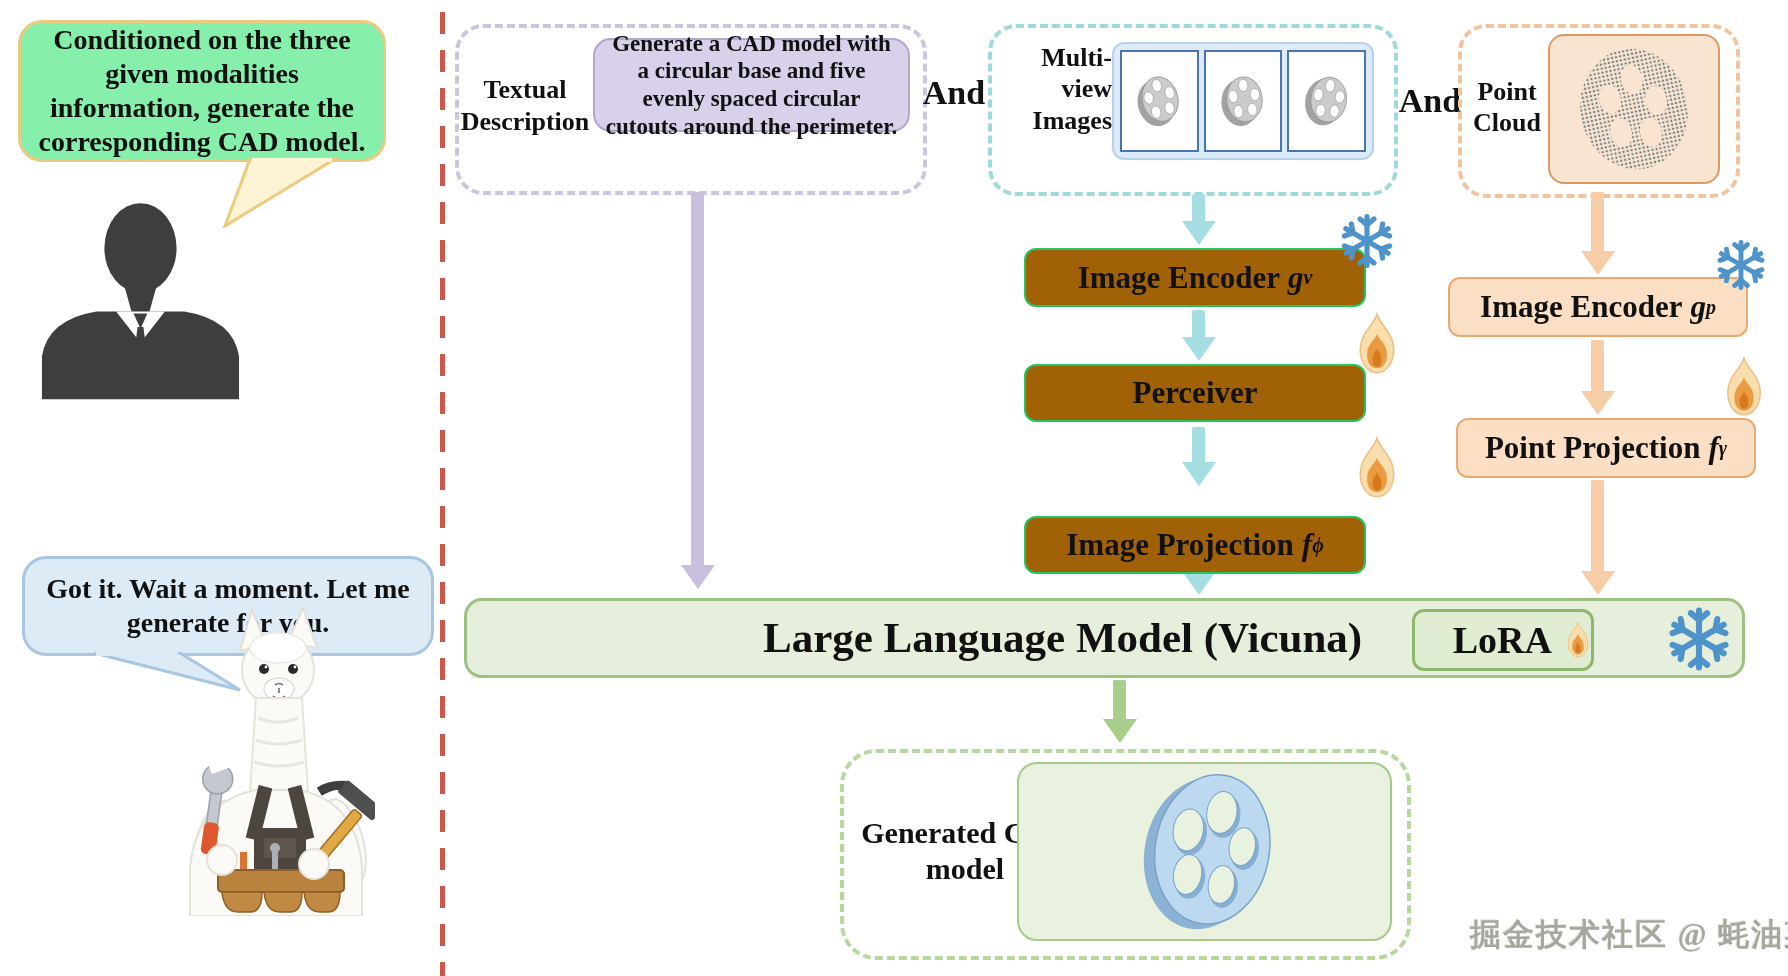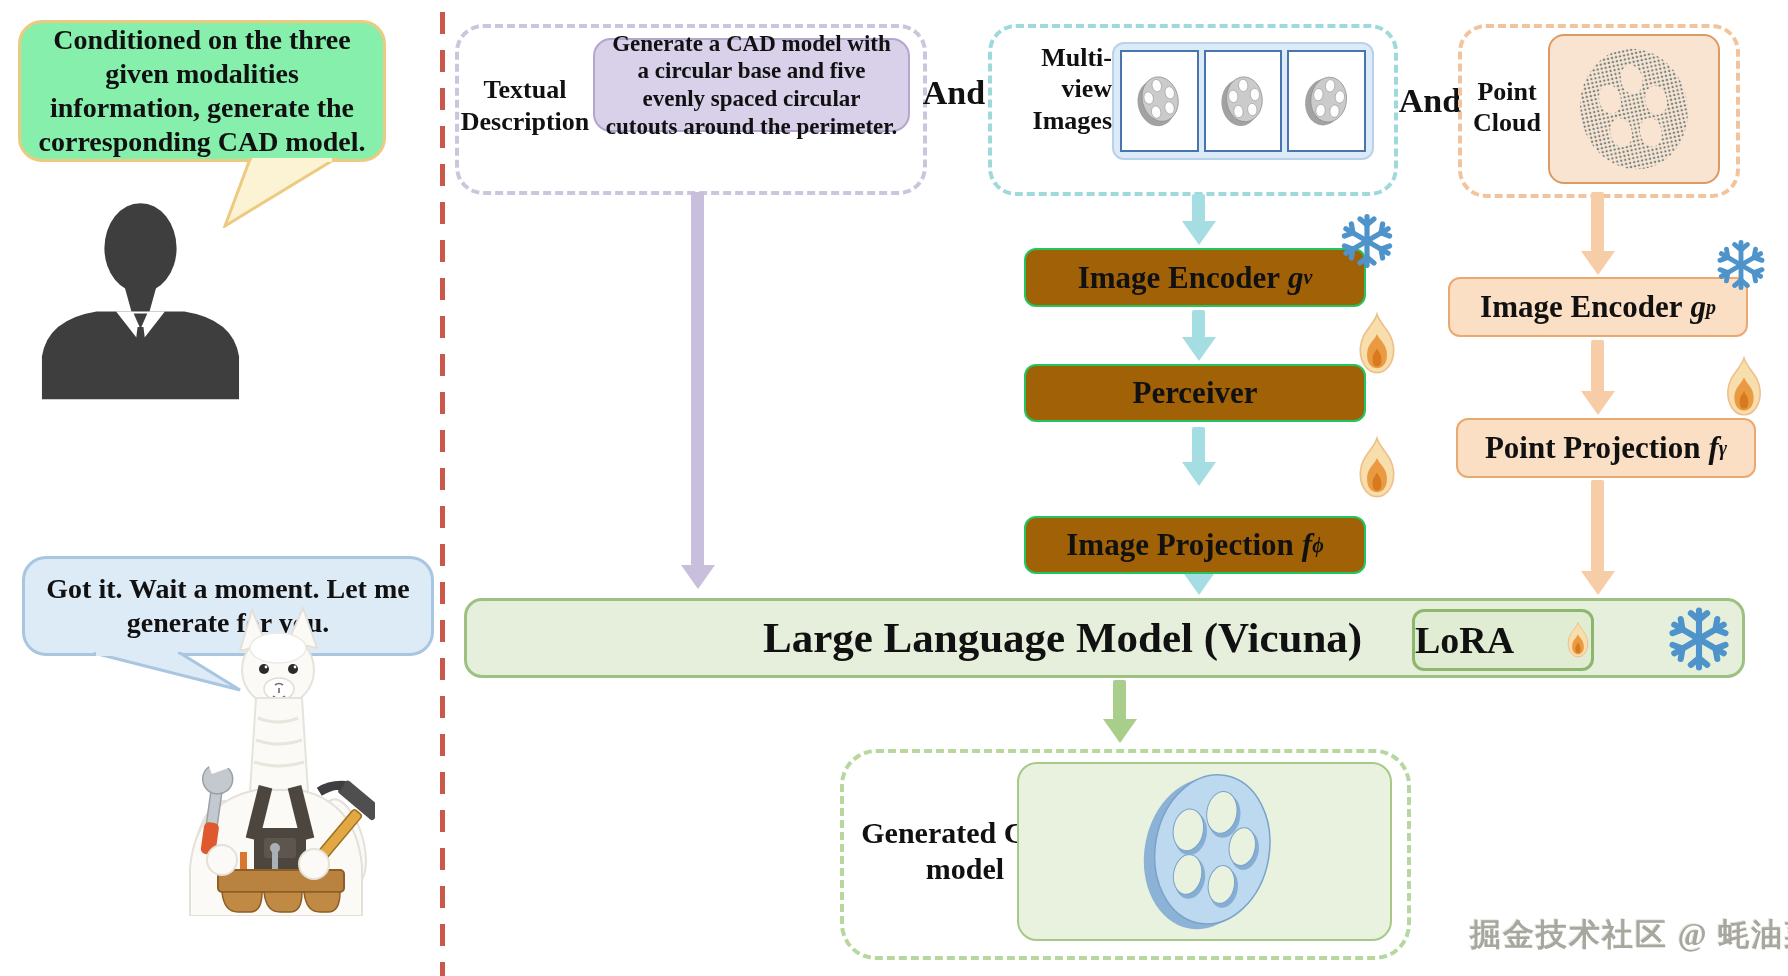--- a/index.html
+++ b/index.html
@@ -27,21 +27,21 @@
   .mbox{position:absolute;border-radius:12px;display:flex;align-items:center;justify-content:center;
         font-size:31px;box-sizing:border-box;}
   .mbox.bluebox{background:#a16207;border:2px solid #22c55e;text-align:right;}
   .mbox.orangebox{background:#fbdfc4;border:2px solid #eca96f;}
   .mbox i{font-style:italic;margin-left:8px;}
   .mbox sub{font-size:20px;font-style:italic;}
   
   .llmbar{position:absolute;background:#e6efdc;border:3px solid #9cc180;border-radius:18px;box-sizing:border-box;}
   .llmtitle{position:absolute;font-size:43px;white-space:nowrap;}
   .lorabox{position:absolute;background:#e0edd3;border:3px solid #8cb86d;border-radius:12px;
-           display:flex;align-items:center;justify-content:space-between;font-size:38px;gap:4px;box-sizing:border-box;}
+           display:flex;align-items:center;justify-content:flex-end;font-size:38px;gap:13px;box-sizing:border-box;}
   
   .imgcontainer{position:absolute;background:#dcebf8;border:2px solid #bad1ec;border-radius:12px;
                 display:flex;gap:5px;padding:6px;box-sizing:border-box;}
   .tile{flex:1;background:#ffffff;border:2px solid #4a74ae;display:flex;align-items:center;justify-content:center;}
   .pccontainer{position:absolute;background:#f9e4d2;border:2px solid #dc9a64;border-radius:16px;
                display:flex;align-items:center;justify-content:center;}
   .gencontainer{position:absolute;background:#e9f2df;border:2px solid #a6c988;border-radius:20px;}
   
   .arr{position:absolute;width:13px;border-radius:2px;}
   .arr::after{content:"";position:absolute;left:50%;bottom:-23px;transform:translateX(-50%);

